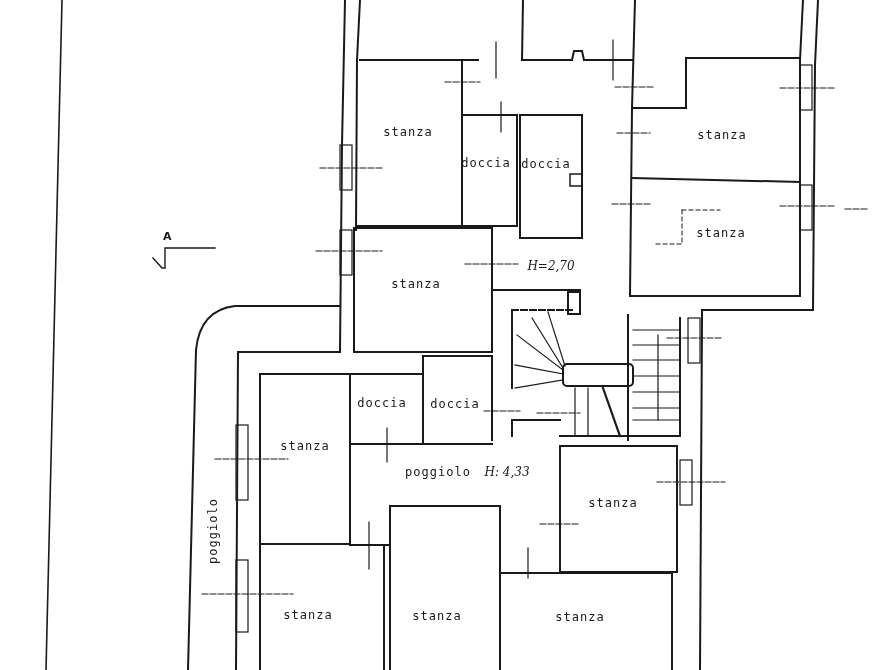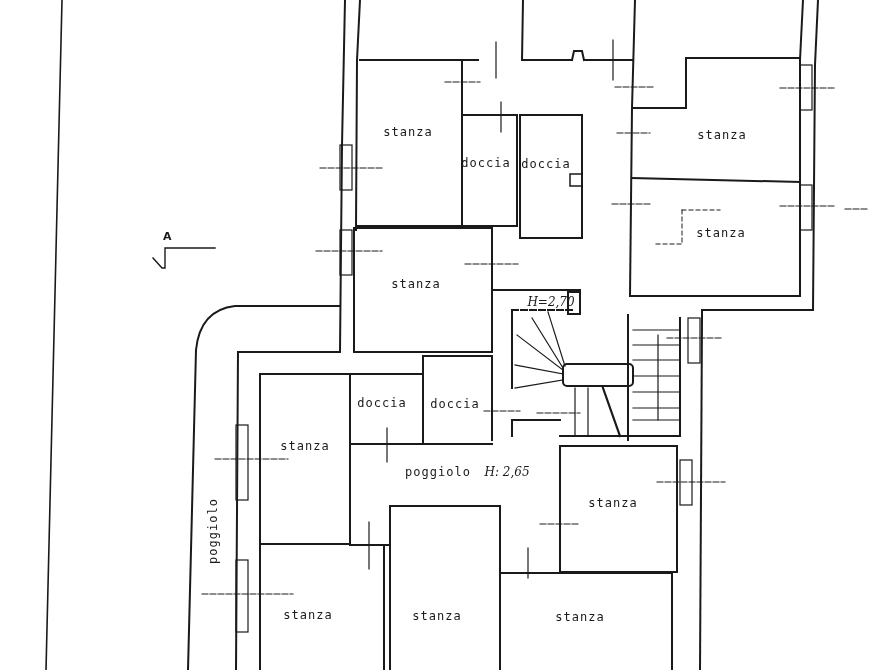--- a/index.html
+++ b/index.html
@@ -151,16 +151,16 @@
 <div class="lbl" style="left:416px;top:284px;">stanza</div>
 <div class="lbl" style="left:382px;top:403px;">doccia</div>
 <div class="lbl" style="left:455px;top:404px;">doccia</div>
 <div class="lbl" style="left:305px;top:446px;">stanza</div>
 <div class="lbl" style="left:438px;top:472px;">poggiolo</div>
 <div class="lbl" style="left:613px;top:503px;">stanza</div>
 <div class="lbl" style="left:308px;top:615px;">stanza</div>
 <div class="lbl" style="left:437px;top:616px;">stanza</div>
 <div class="lbl" style="left:580px;top:617px;">stanza</div>
 
-<div class="lbl it" style="left:551px;top:266px;margin-top:36px;">H=2,70</div>
-<div class="lbl it" style="left:507px;top:472px;">H: 2,65</div>
+<div class="lbl it" style="left:551px;top:266px;">H=2,70</div>
+<div class="lbl it" style="left:507px;top:472px;">H: 4,33</div>
 
 <div class="lbl vert" style="left:213px;top:531px;">poggiolo</div>
 
 </body></html>

